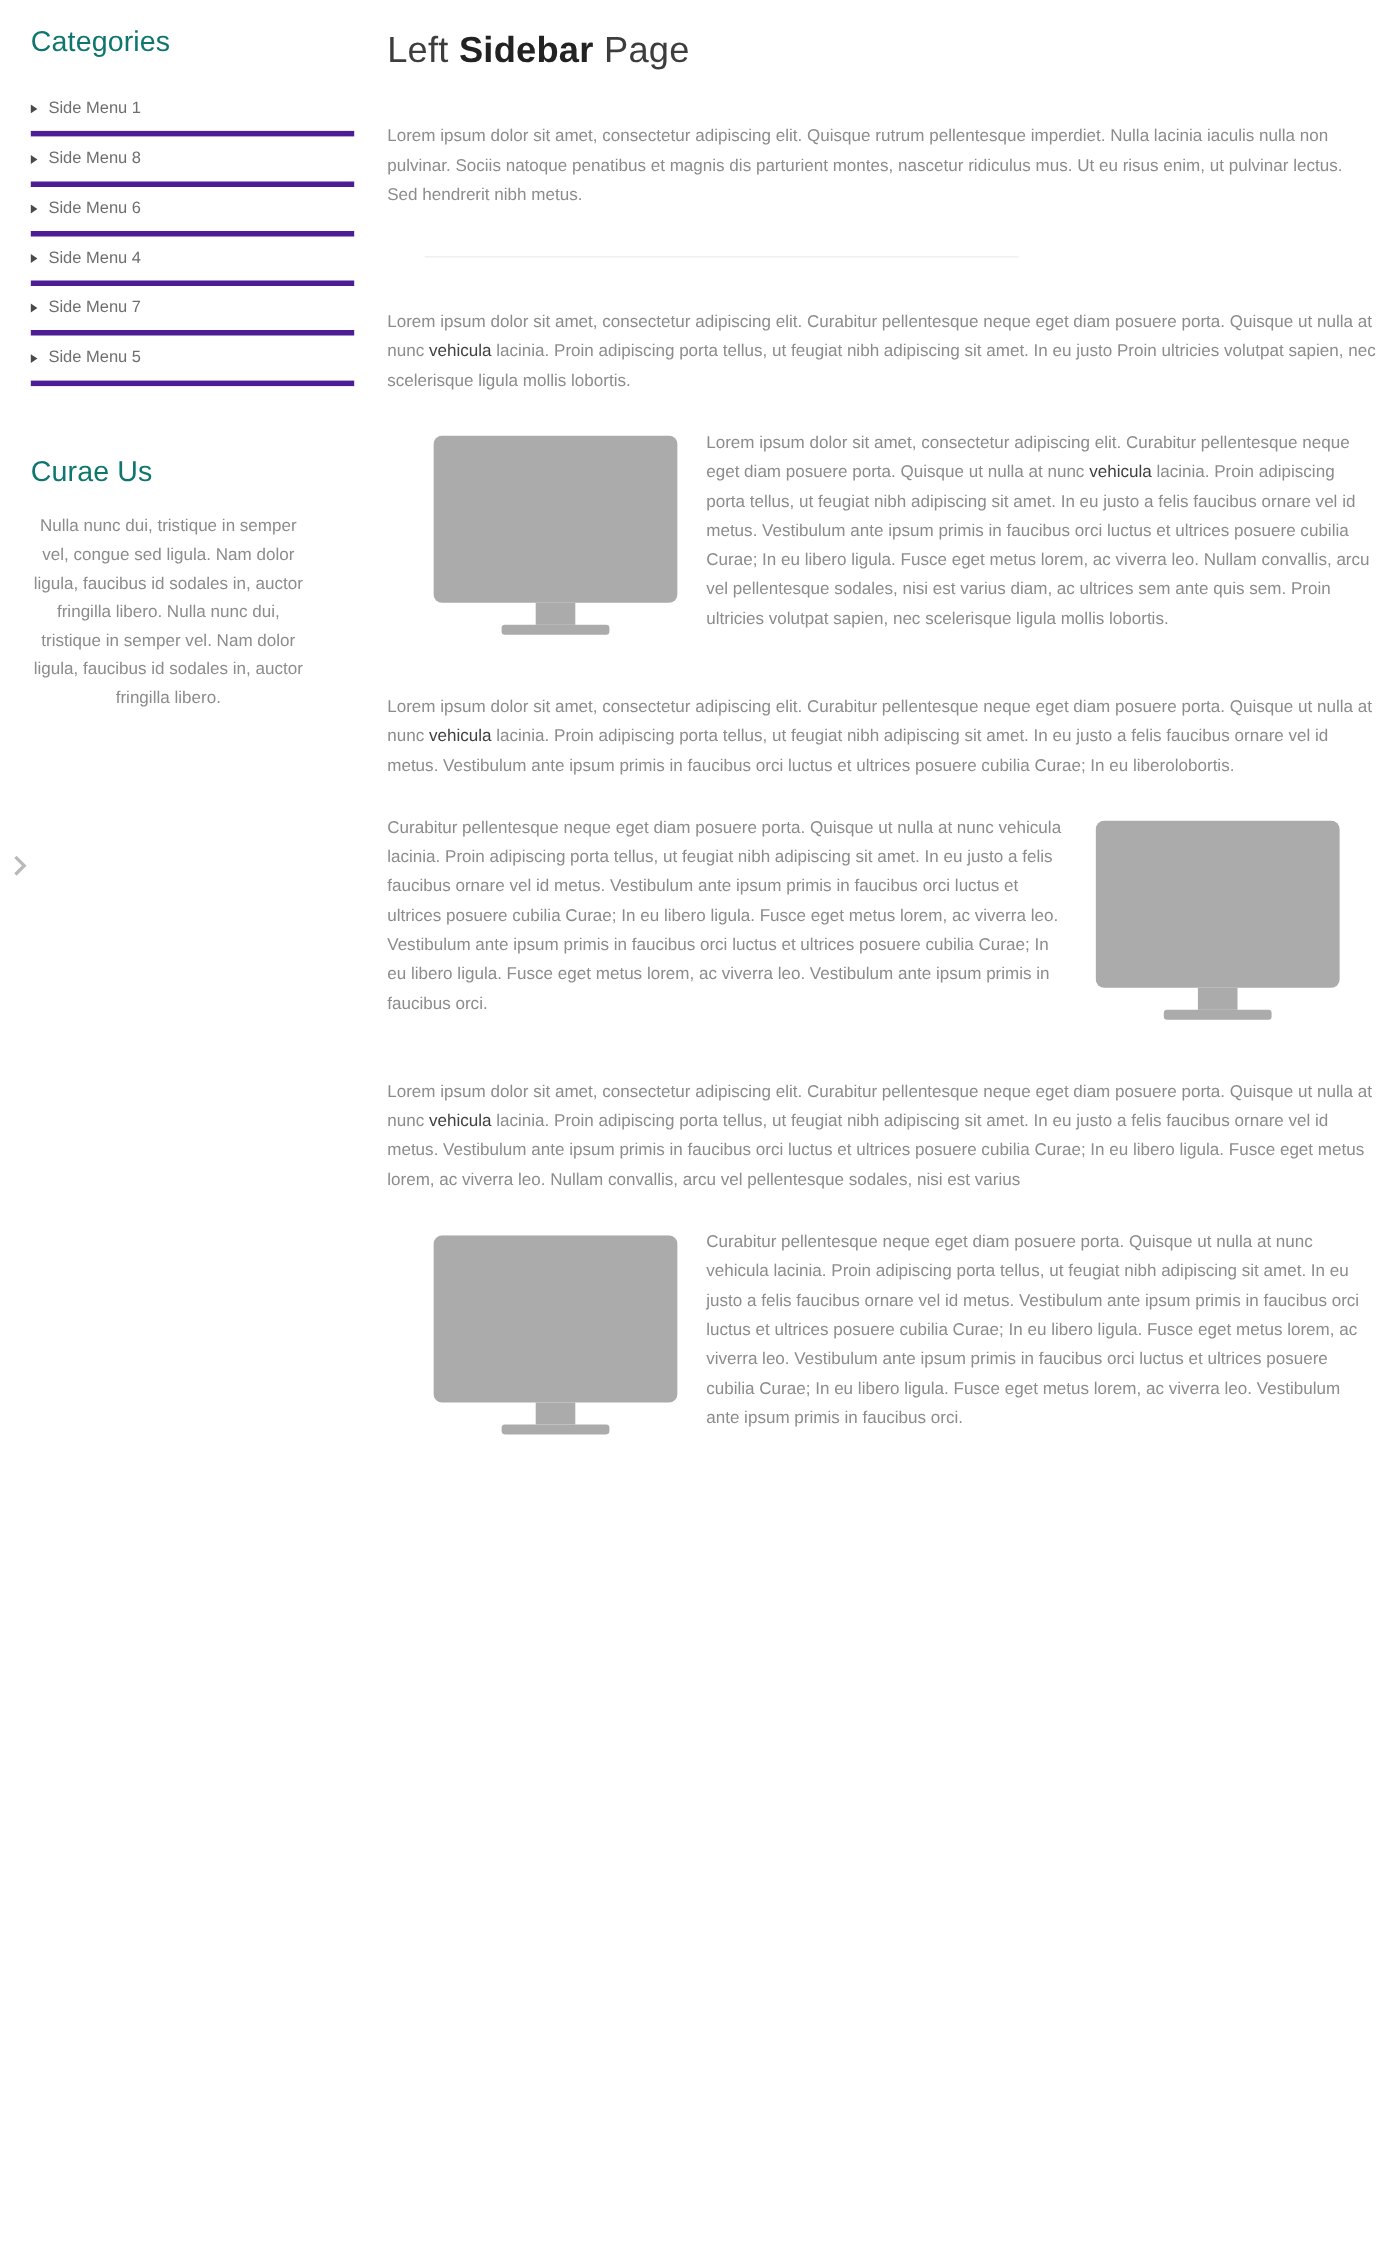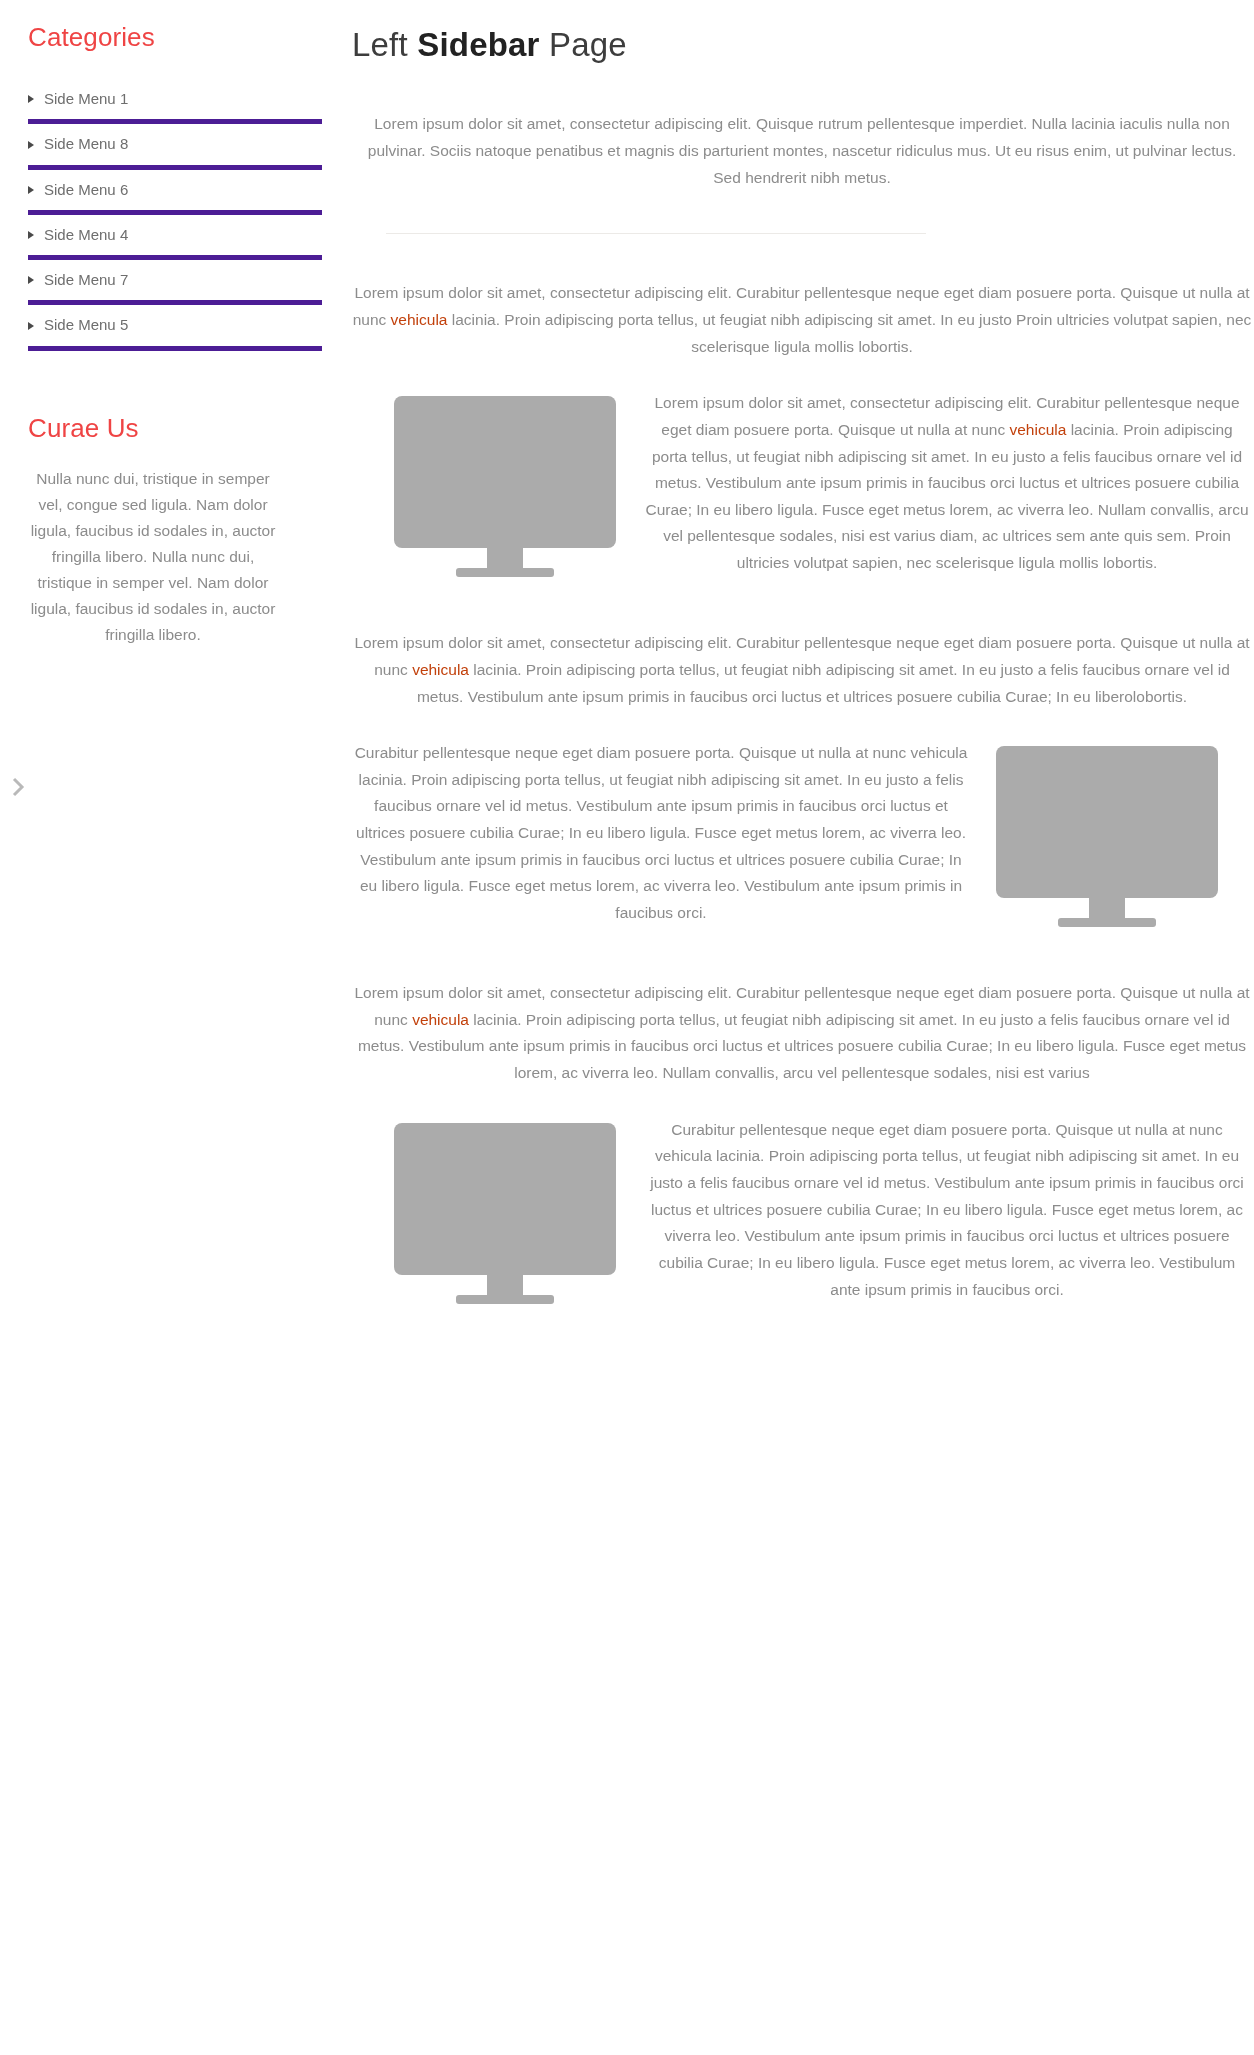--- a/index.html
+++ b/index.html
@@ -21,21 +21,21 @@
     align-items: flex-start;
   }
 
   
   .sidebar {
     width: 352px;
     flex: 0 0 352px;
     padding: 22px 30px 0 28px;
   }
   .widget-title {
-    color: #ef4444;
+    color: #0f766e;
     font-size: 26px;
     font-weight: 400;
     line-height: 1.2;
     margin: 0 0 26px 0;
     letter-spacing: 0.1px;
   }
   .widget-title.about {
     margin-top: 62px;
     margin-bottom: 22px;
   }
@@ -106,25 +106,24 @@
     line-height: 1.25;
     letter-spacing: 0.2px;
   }
   .page-title b { font-weight: 700; color: #222; }
 
   .body-text {
     color: #8c8c8c;
     font-size: 15.5px;
     line-height: 1.72;
     margin: 46px 0 0 0;
-    text-align: center;
   }
   .body-text.tight { margin-top: 30px; }
   a.inline-link {
-    color: #c2410c;
+    color: #404040;
     text-decoration: none;
   }
 
   .rule {
     border: 0;
     border-top: 1px solid #eceae7;
     margin: 42px 0 0 34px;
     width: 540px;
   }
 

